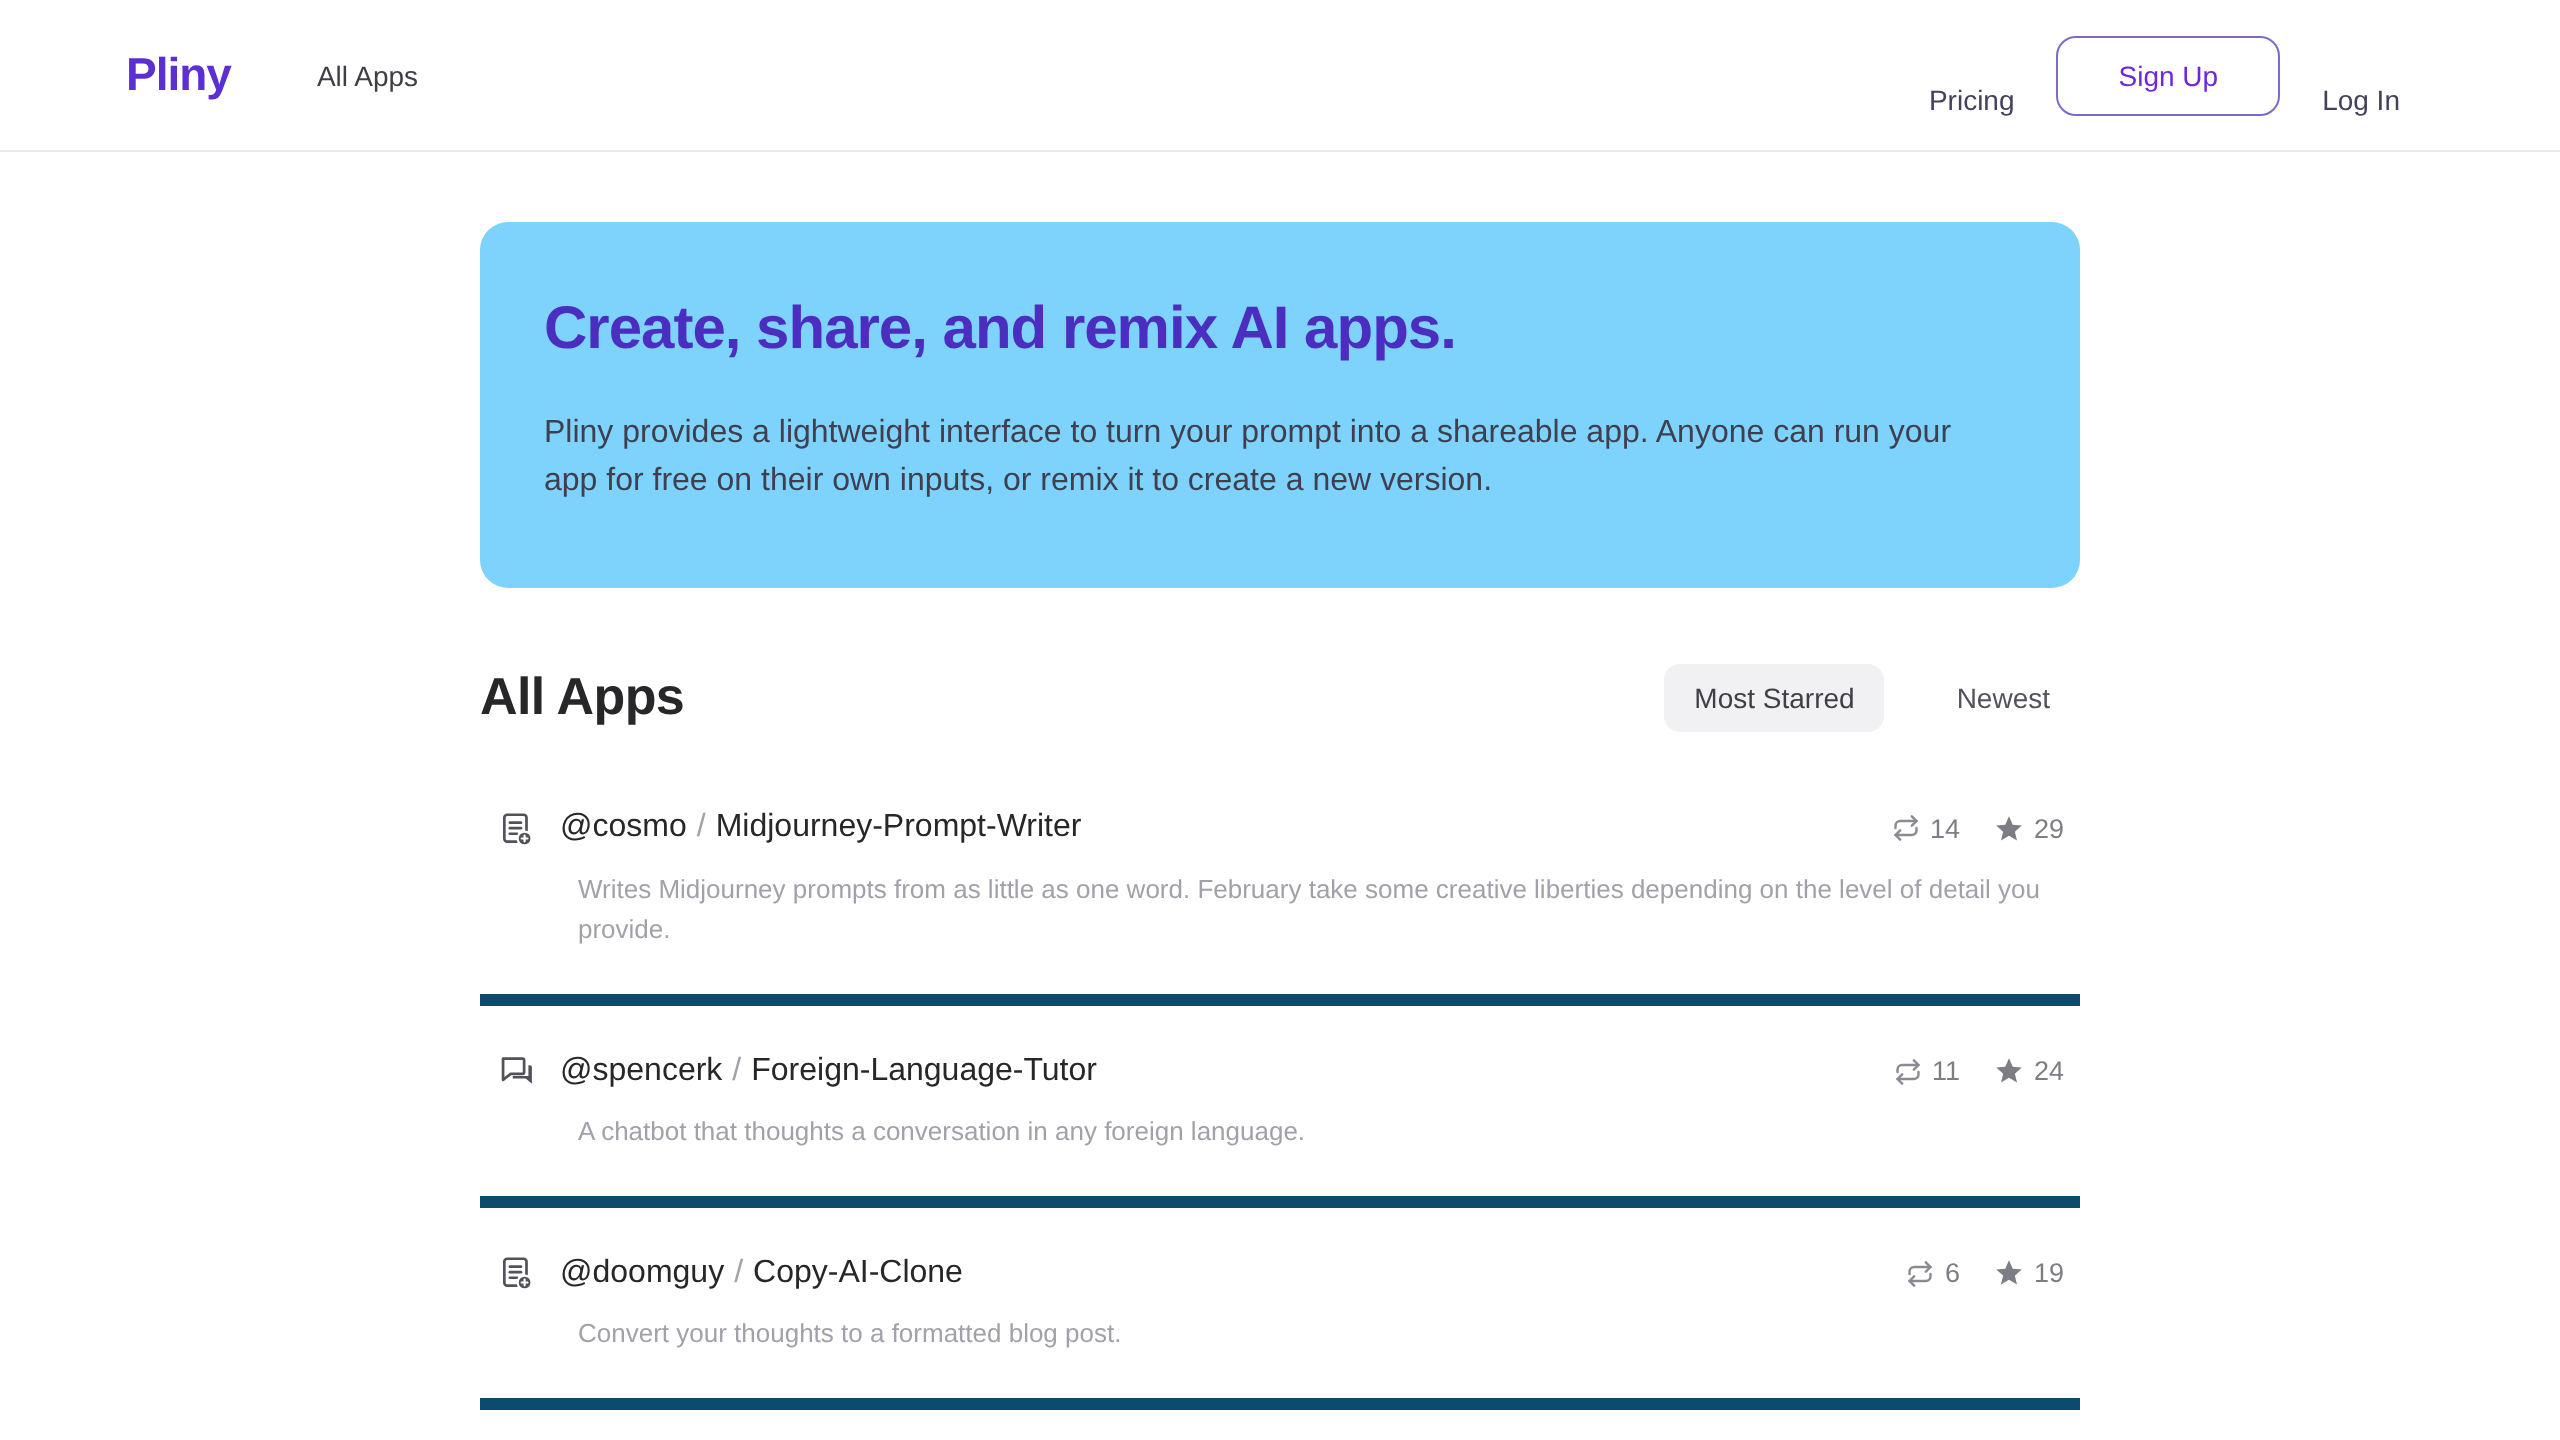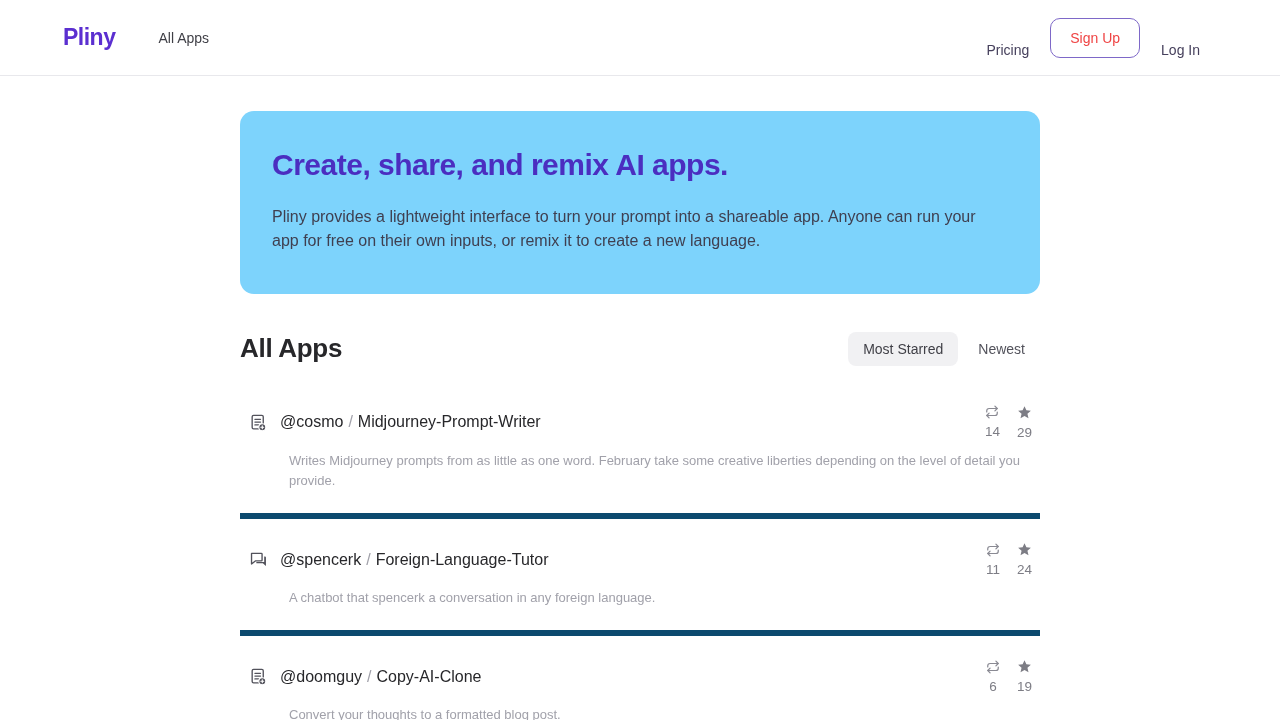--- a/index.html
+++ b/index.html
@@ -23,21 +23,21 @@
   .logo {
     font-size: 23px; font-weight: bold; color: #5b2fd0;
     letter-spacing: -0.5px; cursor: pointer;
   }
   .nav-link { font-size: 14px; color: #3f3f46; cursor: pointer; }
   .nav-right { display: flex; align-items: flex-end; gap: 21px; }
   .nav-right .nav-link { color: #46405c; }
   .signup-btn {
     border: 1px solid #7e68c8; border-radius: 10px;
     background: transparent;
-    padding: 11px 19px; font-size: 14px; color: #ef4444;
+    padding: 11px 30px; font-size: 14px; color: #6d28d9;
     font-family: "Liberation Sans", sans-serif;
     cursor: pointer;
   }
 
   
   .main { width: 800px; margin: 0 auto; }
 
   
   .hero {
     margin-top: 35px;
@@ -53,21 +53,21 @@
     margin: 23px 0 0; font-size: 16px; line-height: 1.52;
     color: #3f3f50; max-width: 730px;
   }
 
   
   .section-header {
     margin-top: 38px;
     display: flex; align-items: center; justify-content: space-between;
   }
   .section-title { margin: 0; font-size: 26px; font-weight: bold; color: #27272a; letter-spacing: -0.3px; }
-  .sort-toggle { display: flex; align-items: center; gap: 5px; }
+  .sort-toggle { display: flex; align-items: center; gap: 21px; }
   .sort-btn {
     border: none; background: transparent;
     font-family: "Liberation Sans", sans-serif;
     font-size: 14px; color: #52525b;
     padding: 9px 15px; border-radius: 8px; cursor: pointer;
   }
   .sort-btn.active { background: #f1f1f3; color: #3f3f46; }
 
   
   .app-list { margin-top: 16px; }
@@ -78,21 +78,21 @@
   }
   .app-row:last-child { border-bottom: none; }
   .app-head { display: flex; align-items: center; }
   .app-icon { width: 19px; height: 19px; margin-right: 12px; flex: none; display: flex; align-items: center; }
   .app-title { font-size: 16px; font-weight: 500; color: #27272a; }
   .app-sep { color: #a1a1aa; font-weight: 400; padding: 0 5px; }
   .app-stats {
     margin-left: auto; display: flex; align-items: center; gap: 17px;
     color: #7d7d85; font-size: 13.5px;
   }
-  .stat { display: flex; align-items: center; gap: 5px; flex-direction: column; }
+  .stat { display: flex; align-items: center; gap: 5px; }
   .app-desc {
     margin: 11px 0 0 40px;
     font-size: 13px; line-height: 1.6; color: #a1a1aa;
     max-width: 745px;
   }
 </style>
 </head>
 <body>
 
 <svg width="0" height="0" style="position:absolute">
@@ -131,21 +131,21 @@
     <a class="nav-link">Pricing</a>
     <button class="signup-btn">Sign Up</button>
     <a class="nav-link">Log In</a>
   </div>
 </header>
 
 <main class="main">
 
   <section class="hero">
     <h1 class="hero-title">Create, share, and remix AI apps.</h1>
-    <p class="hero-body">Pliny provides a lightweight interface to turn your prompt into a shareable app. Anyone can run your app for free on their own inputs, or remix it to create a new language.</p>
+    <p class="hero-body">Pliny provides a lightweight interface to turn your prompt into a shareable app. Anyone can run your app for free on their own inputs, or remix it to create a new version.</p>
   </section>
 
   <div class="section-header">
     <h2 class="section-title">All Apps</h2>
     <div class="sort-toggle">
       <button class="sort-btn active">Most Starred</button>
       <button class="sort-btn">Newest</button>
     </div>
   </div>
 
@@ -193,21 +193,21 @@
               <span>11</span>
             </span>
           <span class="stat">
               <svg viewBox="0 0 24 24" width="15" height="15">
                 <use href="#icon-star"></use>
               </svg>
               <span>24</span>
             </span>
         </span>
       </div>
-      <p class="app-desc">A chatbot that spencerk a conversation in any foreign language.</p>
+      <p class="app-desc">A chatbot that thoughts a conversation in any foreign language.</p>
     </div>
 
     <div class="app-row">
       <div class="app-head">
         <span class="app-icon">
           <svg viewBox="0 0 24 24" width="19" height="19">
               <use href="#icon-post-add"></use>
             </svg>
         </span>
         <span class="app-title"><span>@doomguy</span><span class="app-sep">/</span><span>Copy-AI-Clone</span></span>

